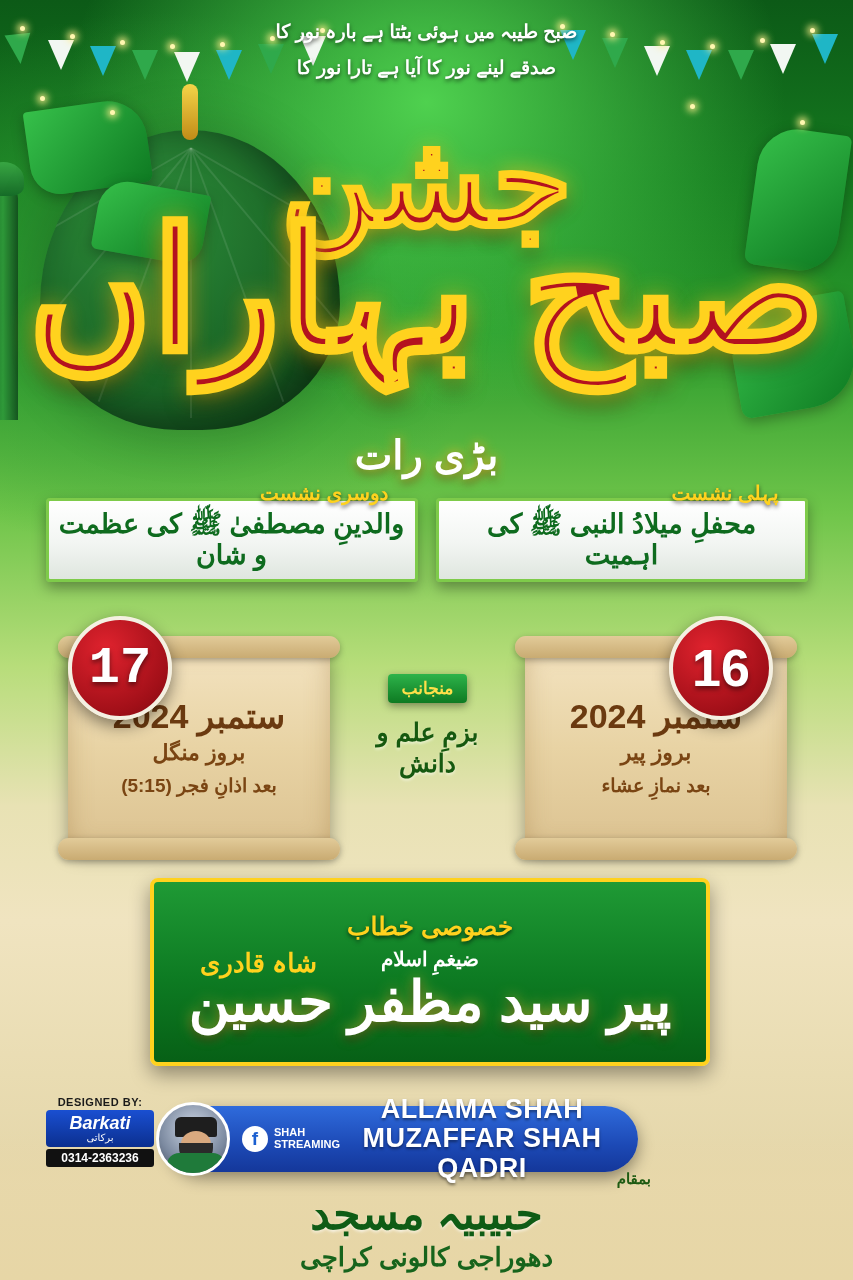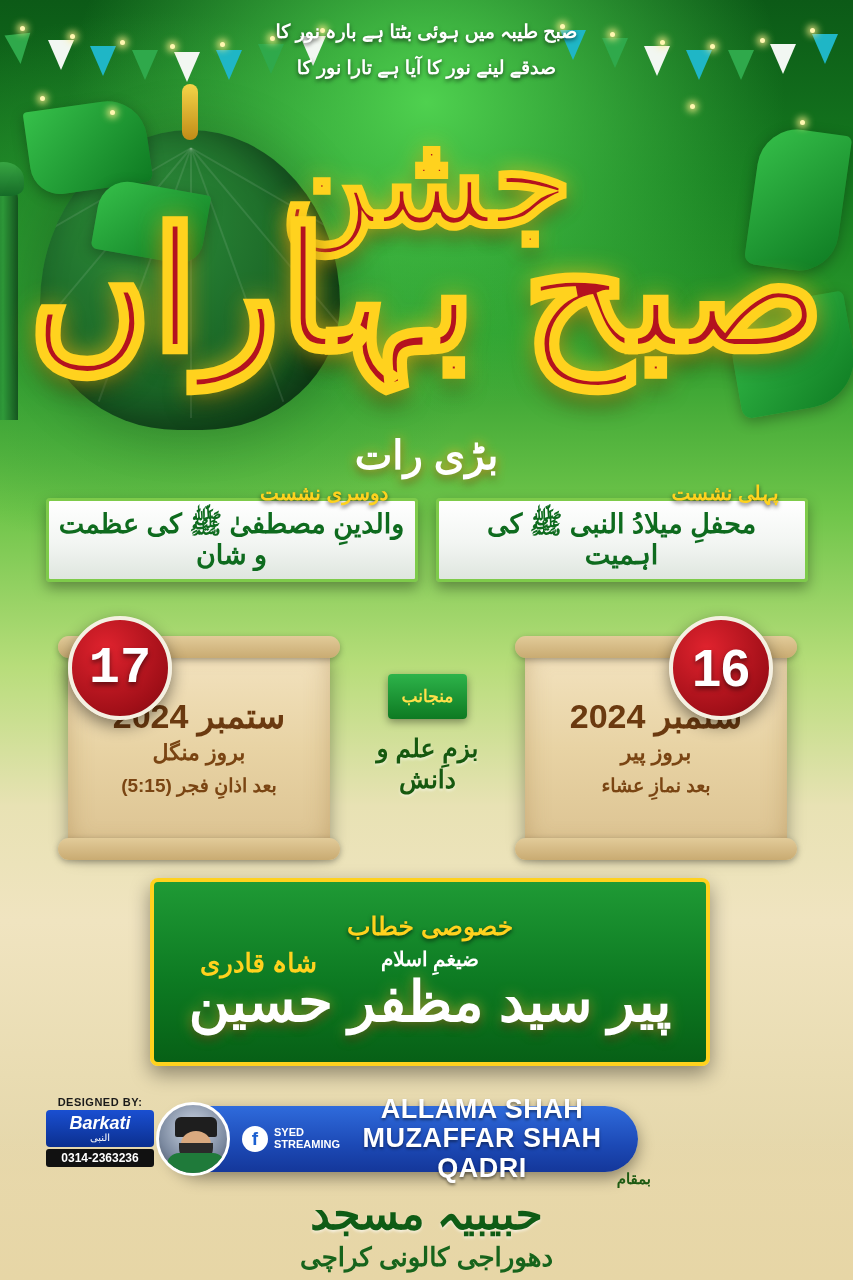--- a/index.html
+++ b/index.html
@@ -176,21 +176,21 @@
   }
   .db-r { right: 22px; }
   .db-l { left: 8px; font-family: Liberation Mono, monospace; }
 
   .mid-tag {
     position:absolute; left: 50%; transform: translateX(-50%);
     top: 44px; width: 150px; text-align:center; direction: rtl;
   }
   .mid-tag .ribbon {
     display:inline-block; background: linear-gradient(180deg,#2db34a,#0e7a22);
-    color:#ffe04a; font-size: 17px; font-weight:bold; padding: 12px 14px;
+    color:#ffe04a; font-size: 17px; font-weight:bold; padding: 4px 14px;
     border-radius: 4px; box-shadow: 0 3px 8px rgba(0,0,0,.4);
   }
   .mid-tag .mt {
     margin-top: 14px; font-size: 25px; font-weight:bold; color:#16590f;
     text-shadow: 0 2px 3px rgba(255,255,255,.5); line-height:1.25;
   }
 
   
   .speaker {
     position:absolute; left: 150px; top: 878px; width: 560px; height: 188px;
@@ -417,35 +417,35 @@
     <div class="sname">پیر سید مظفر حسین</div>
     <div class="qadri">شاہ قادری</div>
   </div>
 
   <div class="footer-bg"></div>
 
   <div class="designer">
     <div class="dby">DESIGNED BY:</div>
     <div class="brand">
       <div class="bn">Barkati</div>
-      <div class="bu">النبی</div>
+      <div class="bu">برکاتی</div>
     </div>
     <div class="phone">0314-2363236</div>
   </div>
 
   <div class="livebar">
     <div class="avatar">
       <div class="cap"></div>
         <div class="face"></div>
         <div class="beard"></div>
         <div class="body"></div>
     </div>
     <div class="fb">f</div>
     <div class="livetxt">
-      <div>SYED</div>
+      <div>SHAH</div>
       <div>STREAMING</div>
     </div>
     <div class="names">
       <div>ALLAMA SHAH</div>
       <div>MUZAFFAR SHAH QADRI</div>
     </div>
   </div>
 
   <div class="footer">
     <div class="ftag">بمقام</div>

